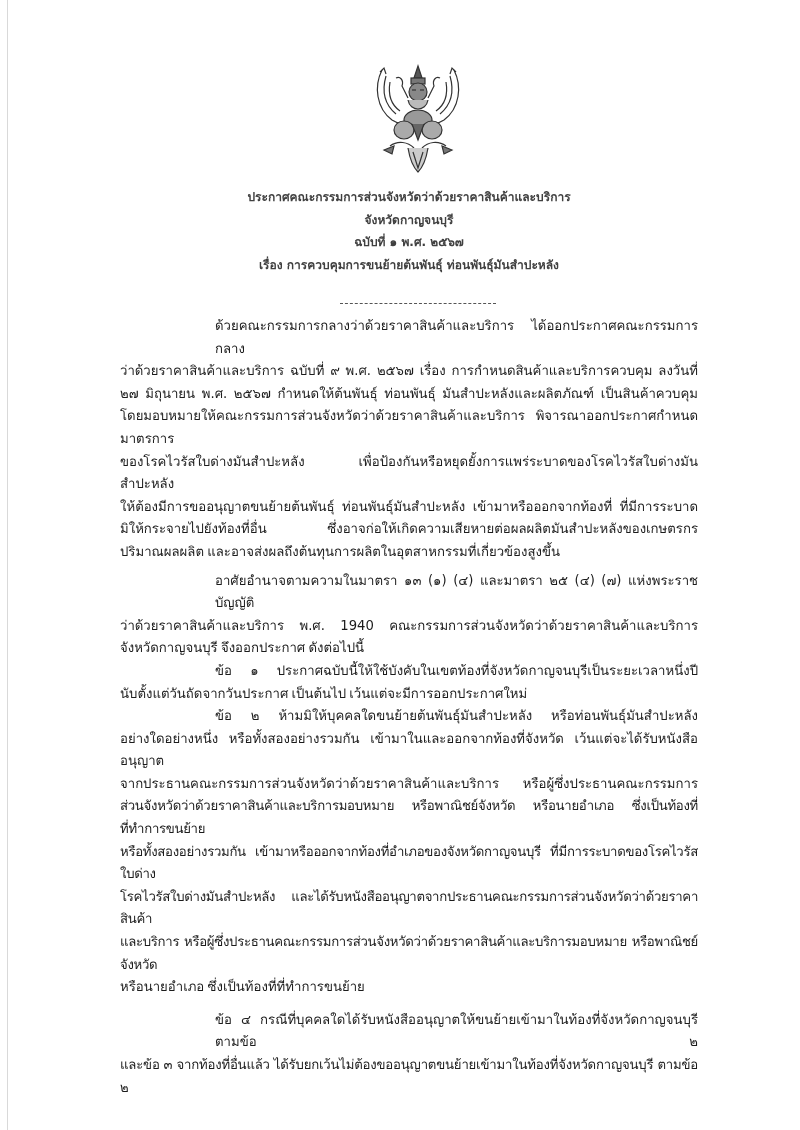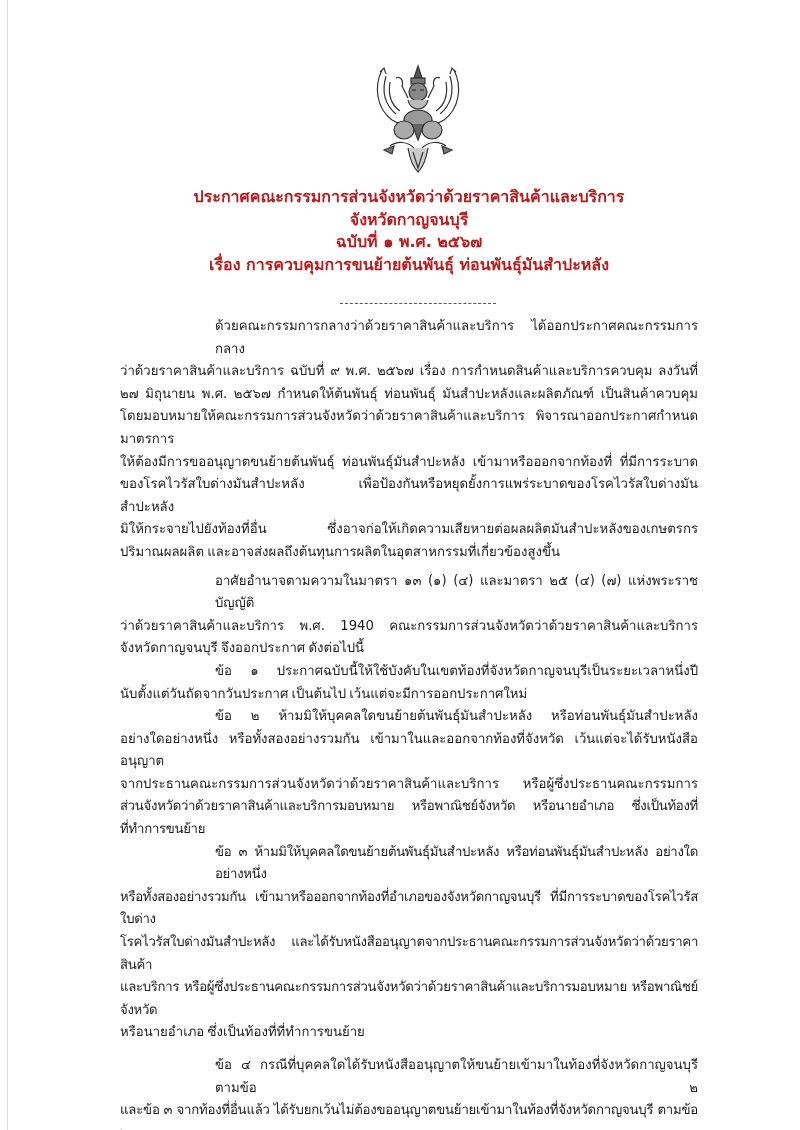--- a/index.html
+++ b/index.html
@@ -30,23 +30,23 @@
       width: 100px;
       height: 110px;
     }
     .title-block {
       position: absolute;
       left: 120px;
       width: 578px;
       top: 186px;
       text-align: center;
       font-weight: bold;
-      font-size: 16px;
+      font-size: 12px;
       line-height: 22.5px;
-      color: #b91c1c;
+      color: #404040;
     }
     .separator {
       position: absolute;
       left: 340px;
       top: 303px;
       width: 156px;
       height: 0;
       border-top: 1px dashed #555;
     }
     .body-text {
@@ -131,22 +131,22 @@
 
 <div class="separator"></div>
 
 <div class="body-text">
 
   <div class="para">
     <span class="just" style="padding-left:95px">ด้วยคณะกรรมการกลางว่าด้วยราคาสินค้าและบริการ ได้ออกประกาศคณะกรรมการกลาง</span>
     <span class="just">ว่าด้วยราคาสินค้าและบริการ ฉบับที่ ๙ พ.ศ. ๒๕๖๗ เรื่อง การกำหนดสินค้าและบริการควบคุม ลงวันที่</span>
     <span class="just">๒๗ มิถุนายน พ.ศ. ๒๕๖๗ กำหนดให้ต้นพันธุ์ ท่อนพันธุ์ มันสำปะหลังและผลิตภัณฑ์ เป็นสินค้าควบคุม</span>
     <span class="just">โดยมอบหมายให้คณะกรรมการส่วนจังหวัดว่าด้วยราคาสินค้าและบริการ พิจารณาออกประกาศกำหนดมาตรการ</span>
+    <span class="just">ของโรคไวรัสใบด่างมันสำปะหลัง เพื่อป้องกันหรือหยุดยั้งการแพร่ระบาดของโรคไวรัสใบด่างมันสำปะหลัง</span>
     <span class="just">ให้ต้องมีการขออนุญาตขนย้ายต้นพันธุ์ ท่อนพันธุ์มันสำปะหลัง เข้ามาหรือออกจากท้องที่ ที่มีการระบาด</span>
-    <span class="just">ของโรคไวรัสใบด่างมันสำปะหลัง เพื่อป้องกันหรือหยุดยั้งการแพร่ระบาดของโรคไวรัสใบด่างมันสำปะหลัง</span>
     <span class="just">มิให้กระจายไปยังท้องที่อื่น ซึ่งอาจก่อให้เกิดความเสียหายต่อผลผลิตมันสำปะหลังของเกษตรกร</span>
     <span class="line">ปริมาณผลผลิต และอาจส่งผลถึงต้นทุนการผลิตในอุตสาหกรรมที่เกี่ยวข้องสูงขึ้น</span>
   </div>
 
   <div class="para" style="margin-top:6px">
     <span class="just" style="padding-left:95px">อาศัยอำนาจตามความในมาตรา ๑๓ (๑) (๔) และมาตรา ๒๕ (๔) (๗) แห่งพระราชบัญญัติ</span>
     <span class="just">ว่าด้วยราคาสินค้าและบริการ พ.ศ. 1940 คณะกรรมการส่วนจังหวัดว่าด้วยราคาสินค้าและบริการ</span>
     <span class="line">จังหวัดกาญจนบุรี จึงออกประกาศ ดังต่อไปนี้</span>
   </div>
 
@@ -156,21 +156,20 @@
   </div>
 
   <div class="para">
     <span class="just" style="padding-left:95px"><b class="clause-label">ข้อ ๒</b><span> ห้ามมิให้บุคคลใดขนย้ายต้นพันธุ์มันสำปะหลัง หรือท่อนพันธุ์มันสำปะหลัง</span></span>
     <span class="just">อย่างใดอย่างหนึ่ง หรือทั้งสองอย่างรวมกัน เข้ามาในและออกจากท้องที่จังหวัด เว้นแต่จะได้รับหนังสืออนุญาต</span>
     <span class="just">จากประธานคณะกรรมการส่วนจังหวัดว่าด้วยราคาสินค้าและบริการ หรือผู้ซึ่งประธานคณะกรรมการ</span>
     <span class="just" style="letter-spacing:-0.3px">ส่วนจังหวัดว่าด้วยราคาสินค้าและบริการมอบหมาย หรือพาณิชย์จังหวัด หรือนายอำเภอ ซึ่งเป็นท้องที่ที่ทำการขนย้าย</span>
   </div>
 
   <div class="para">
-    <span class="just" style="padding-left:95px; letter-spacing:-0.3px"><b class="clause-label">ข้อ ๓</b><span> ห้ามมิให้บุคคลใดขนย้ายต้นพันธุ์มันสำปะหลัง หรือท่อนพันธุ์มันสำปะหลัง อย่างใดอย่างหนึ่ง</span></span>
     <span class="just" style="letter-spacing:-0.3px">หรือทั้งสองอย่างรวมกัน เข้ามาหรือออกจากท้องที่อำเภอของจังหวัดกาญจนบุรี ที่มีการระบาดของโรคไวรัสใบด่าง</span>
     <span class="just" style="letter-spacing:-0.3px">โรคไวรัสใบด่างมันสำปะหลัง และได้รับหนังสืออนุญาตจากประธานคณะกรรมการส่วนจังหวัดว่าด้วยราคาสินค้า</span>
     <span class="just" style="letter-spacing:-0.3px">และบริการ หรือผู้ซึ่งประธานคณะกรรมการส่วนจังหวัดว่าด้วยราคาสินค้าและบริการมอบหมาย หรือพาณิชย์จังหวัด</span>
     <span class="line">หรือนายอำเภอ ซึ่งเป็นท้องที่ที่ทำการขนย้าย</span>
   </div>
 
   <div class="para" style="margin-top:10px">
     <span class="just" style="padding-left:95px"><b class="clause-label">ข้อ ๔</b><span> กรณีที่บุคคลใดได้รับหนังสืออนุญาตให้ขนย้ายเข้ามาในท้องที่จังหวัดกาญจนบุรีตามข้อ ๒</span></span>
     <span class="just" style="letter-spacing:-0.2px">และข้อ ๓ จากท้องที่อื่นแล้ว ได้รับยกเว้นไม่ต้องขออนุญาตขนย้ายเข้ามาในท้องที่จังหวัดกาญจนบุรี ตามข้อ ๒</span>
 

